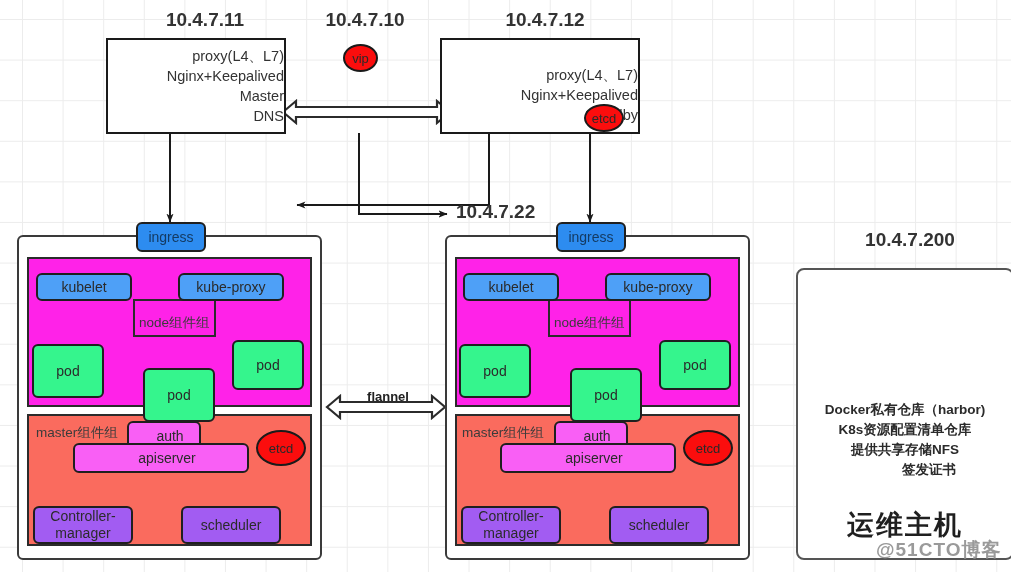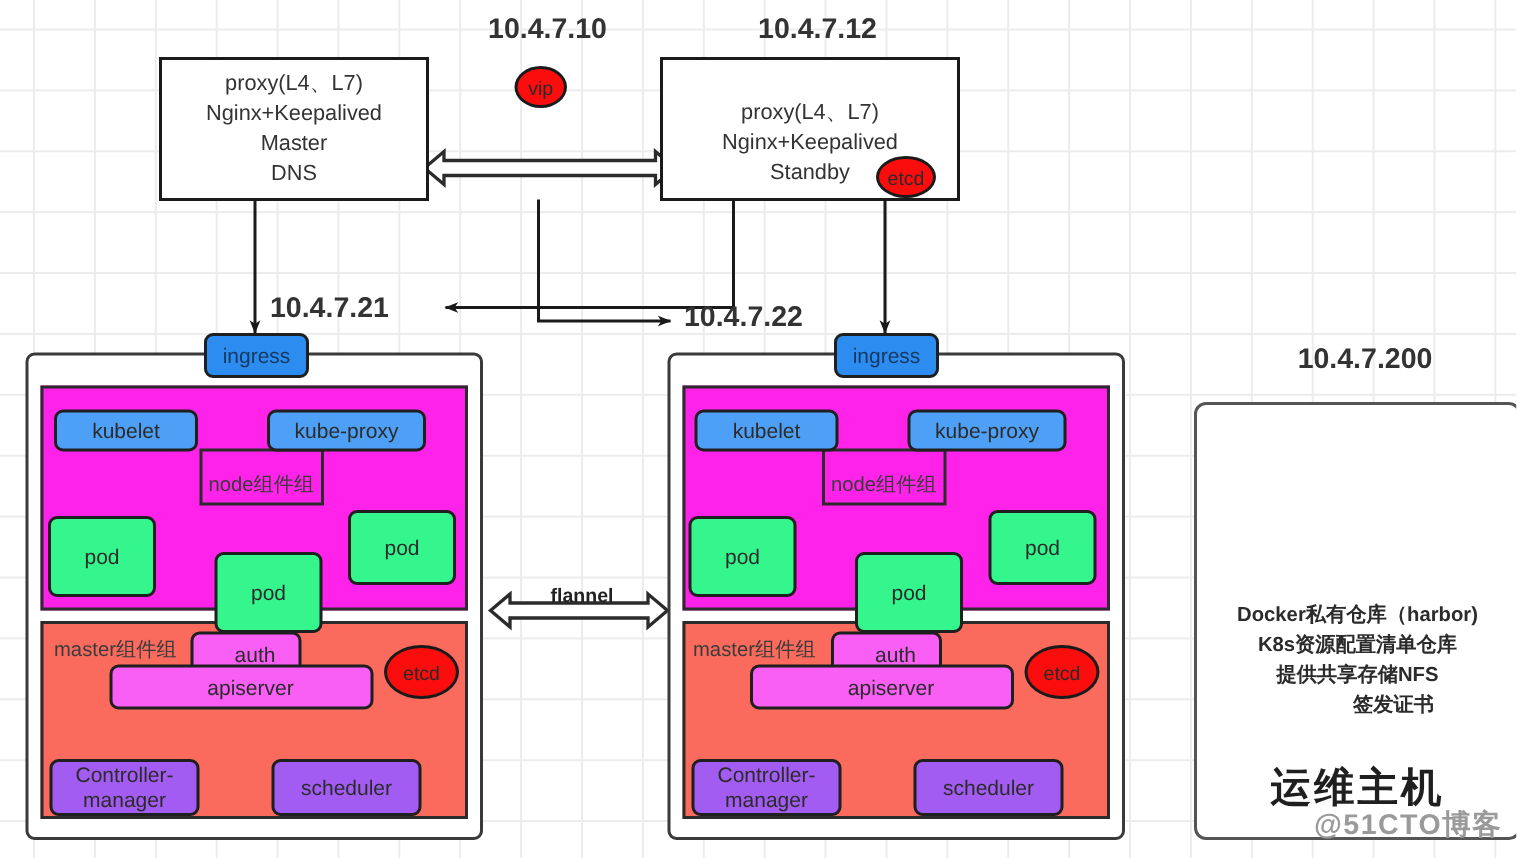--- a/index.html
+++ b/index.html
@@ -26,21 +26,21 @@
     text-align:center;white-space:nowrap;
     line-height:24px;
   }
   .flannel-label{
     font-weight:bold;font-size:13px;color:#222;text-align:center;
   }
 
   
   .plainbox{
     border:2px solid #1a1a1a;background:#fff;
-    display:flex;align-items:center;justify-content:center;
+    display:flex;align-items:flex-end;justify-content:center;
     text-align:center;color:#333;font-size:14.5px;line-height:20px;
   }
 
   
   .node-outer{
     border:2.5px solid #3a3a3a;background:#fff;border-radius:6px;
   }
   .group-node{
     background:#ff22e8;border:2px solid #2b2b2b;
   }
@@ -142,40 +142,40 @@
     <path d="M522,301 L522,342" stroke="#1a1a1a" stroke-width="2" fill="none" marker-end="url(#arrowSolidSm)"></path>
     <path d="M545,301 L545,323 L470,323 L470,342" stroke="#1a1a1a" stroke-width="2" fill="none" marker-end="url(#arrowSolidSm)"></path>
     <path d="M567,301 L567,330 L594,330 L594,366" stroke="#1a1a1a" stroke-width="2" fill="none" marker-end="url(#arrowSolidSm)"></path>
     <path d="M615,301 L615,330 L613,330 L613,366" stroke="#1a1a1a" stroke-width="2" fill="none" marker-end="url(#arrowSolidSm)"></path>
     <path d="M663,301 L663,322 L690,322 L690,338" stroke="#1a1a1a" stroke-width="2" fill="none" marker-end="url(#arrowSolidSm)"></path>
     <path d="M687,301 L687,318 L711,318 L711,338" stroke="#1a1a1a" stroke-width="2" fill="none" marker-end="url(#arrowSolidSm)"></path>
     <path d="M511,505 L511,487 L588,487 L588,471" stroke="#1a1a1a" stroke-width="2" fill="none" marker-end="url(#arrowSolidSm)"></path>
     <path d="M655,505 L655,487 L604,487 L604,471" stroke="#1a1a1a" stroke-width="2" fill="none" marker-end="url(#arrowSolidSm)"></path>
   </svg>
 
+  <div class="abs iplabel" style="left:140px;top:8px;width:130px;">10.4.7.11</div>
   <div class="abs iplabel" style="left:300px;top:8px;width:130px;">10.4.7.10</div>
   <div class="abs iplabel" style="left:480px;top:8px;width:130px;">10.4.7.12</div>
 
   <div class="abs plainbox" style="left:106px;top:38px;width:180px;height:96px;flex-direction:column;">
     <div>proxy(L4、L7)</div>
     <div>Nginx+Keepalived</div>
     <div>Master</div>
     <div>DNS</div>
   </div>
 
   <div class="abs ellipse" style="left:343px;top:44px;width:35px;height:28px;">vip</div>
 
   <div class="abs plainbox" style="left:440px;top:38px;width:200px;height:96px;flex-direction:column;padding-top:18px;">
     <div>proxy(L4、L7)</div>
     <div>Nginx+Keepalived</div>
     <div>Standby</div>
   </div>
   <div class="abs ellipse" style="left:584px;top:104px;width:40px;height:28px;">etcd</div>
 
-  <div class="abs iplabel" style="left:180px;top:194px;width:120px;text-align:left;">10.4.7.21</div>
   <div class="abs iplabel" style="left:456px;top:200px;width:120px;text-align:left;">10.4.7.22</div>
   <div class="abs iplabel" style="left:845px;top:228px;width:130px;">10.4.7.200</div>
 
   <div class="abs node-outer" style="left:17px;top:235px;width:305px;height:325px;"></div>
 
   <div class="abs group-node" style="left:27px;top:257px;width:285px;height:150px;"></div>
   <div class="nodegrouplabel" style="left:133px;top:299px;">node组件组</div>
 
   <div class="abs group-master" style="left:27px;top:414px;width:285px;height:132px;"></div>
   <div class="grouplabel" style="left:36px;top:424px;">master组件组</div>

